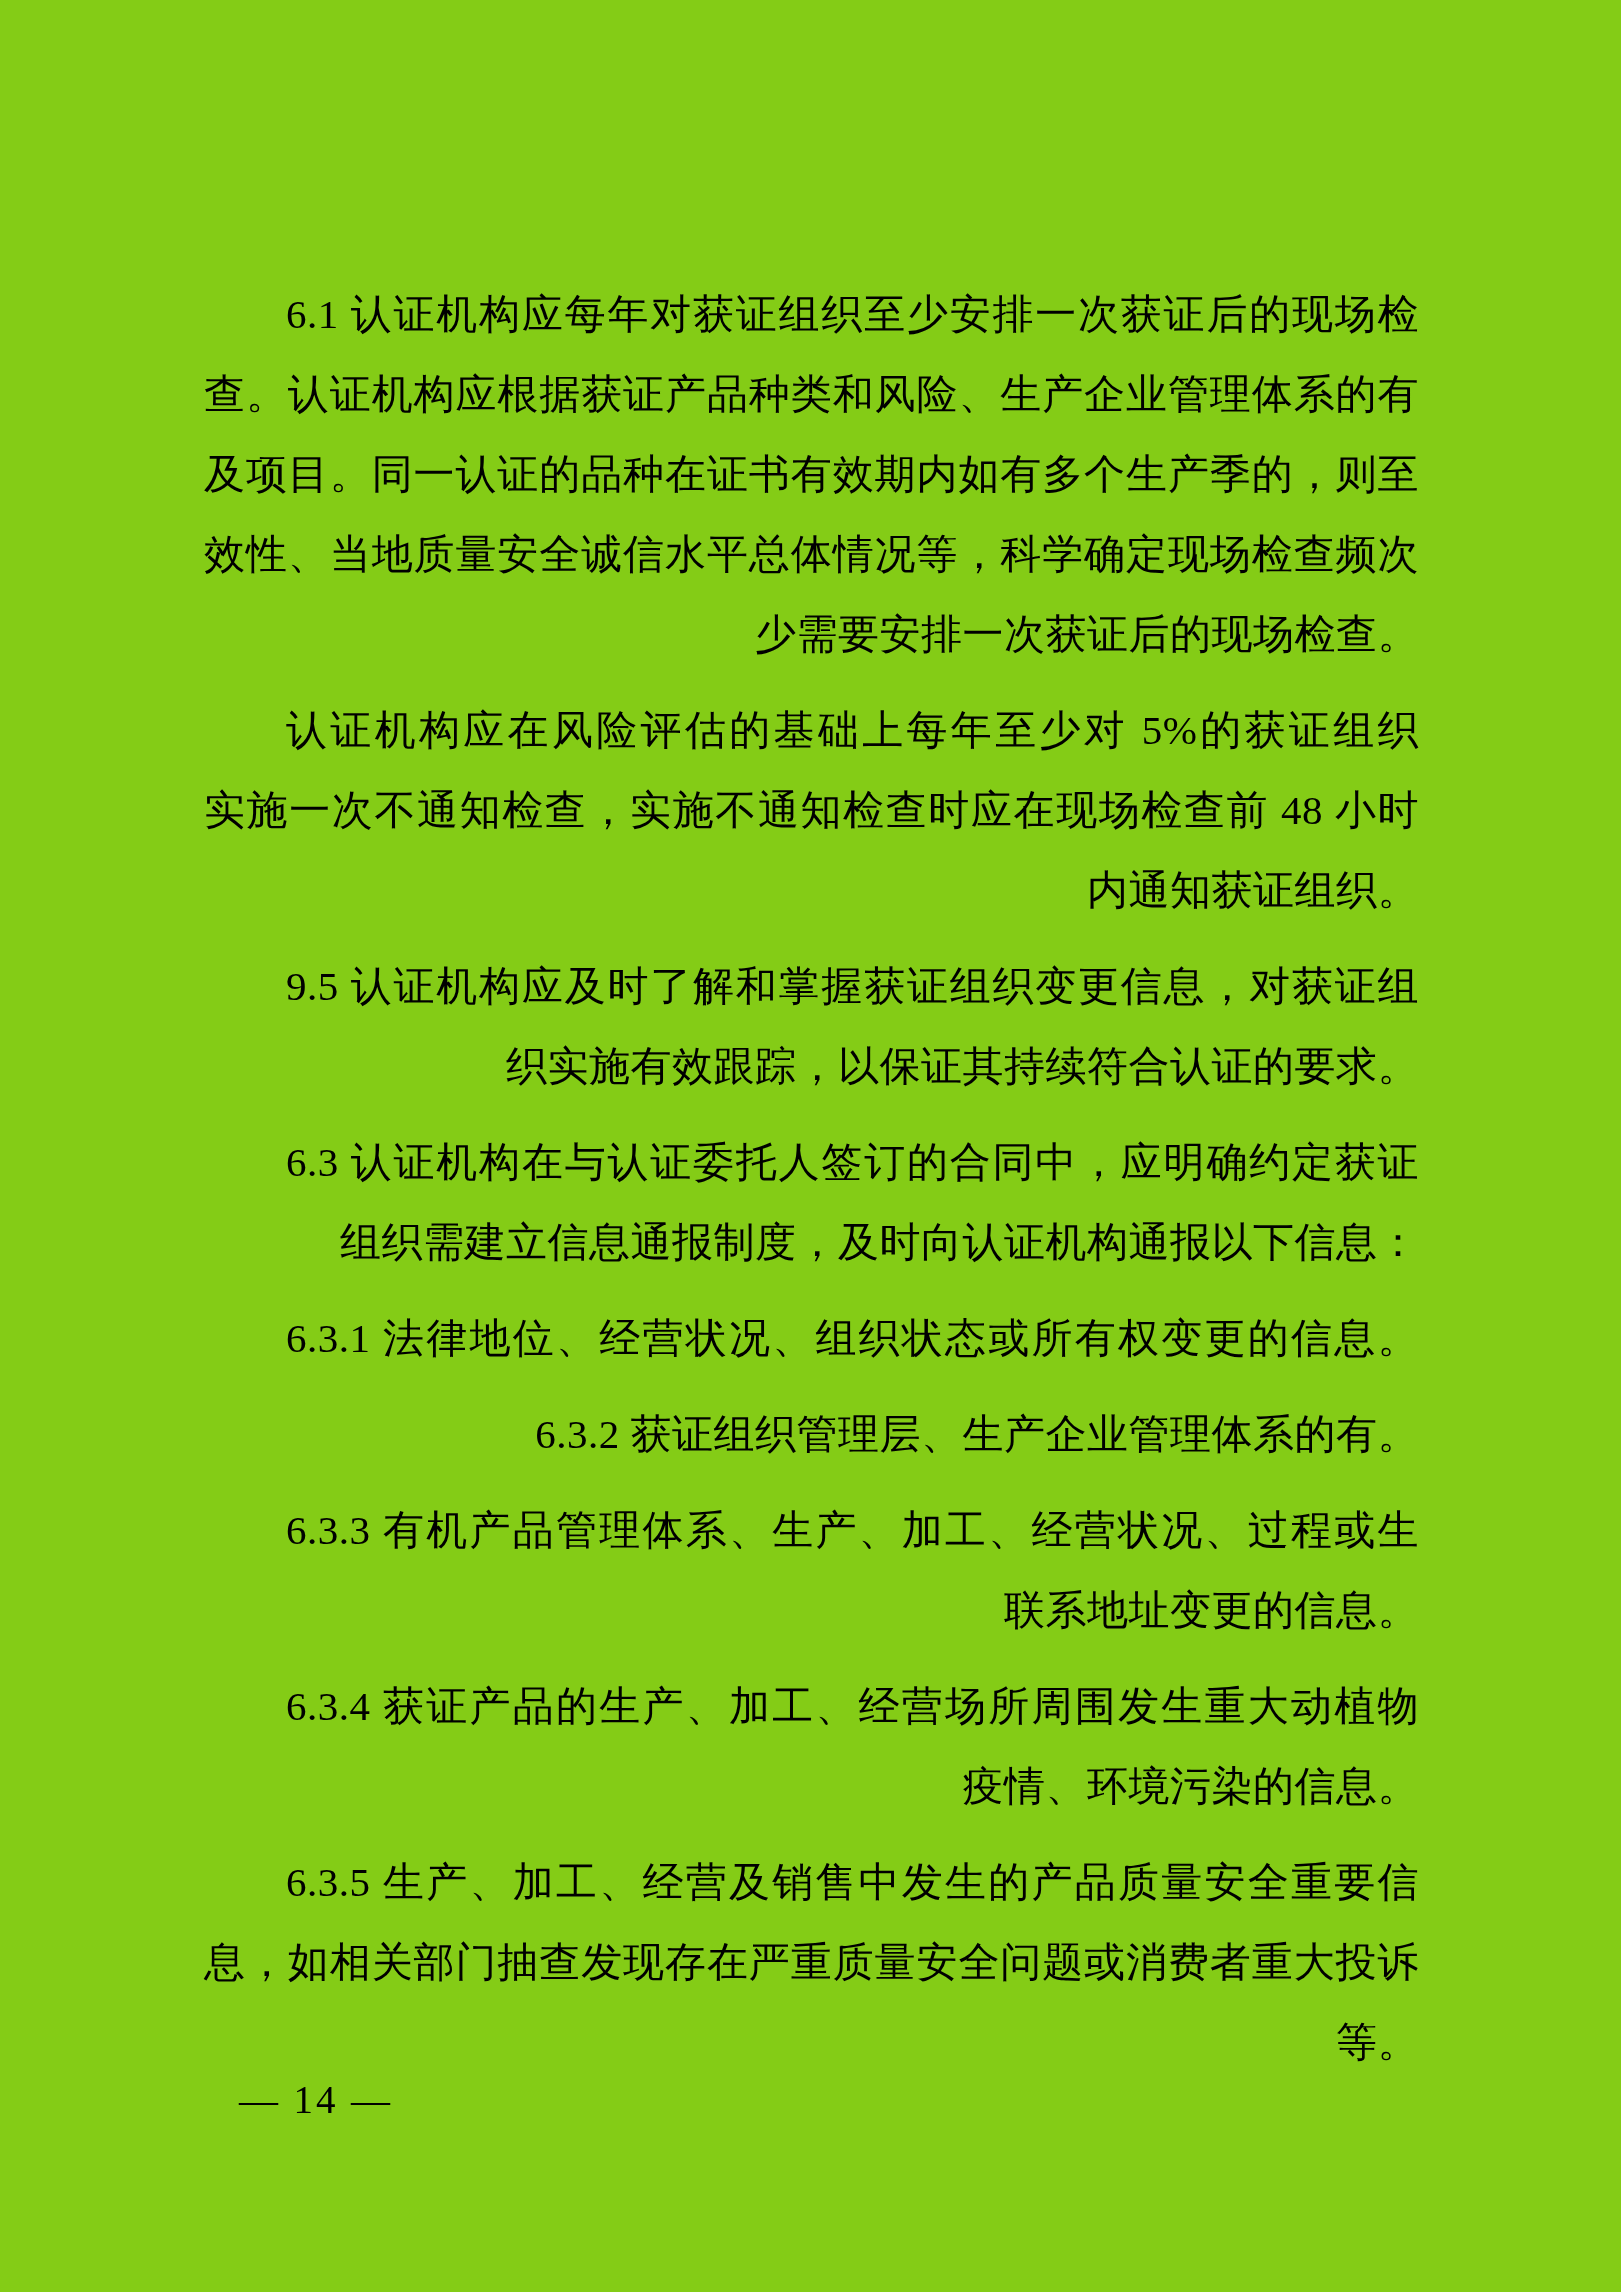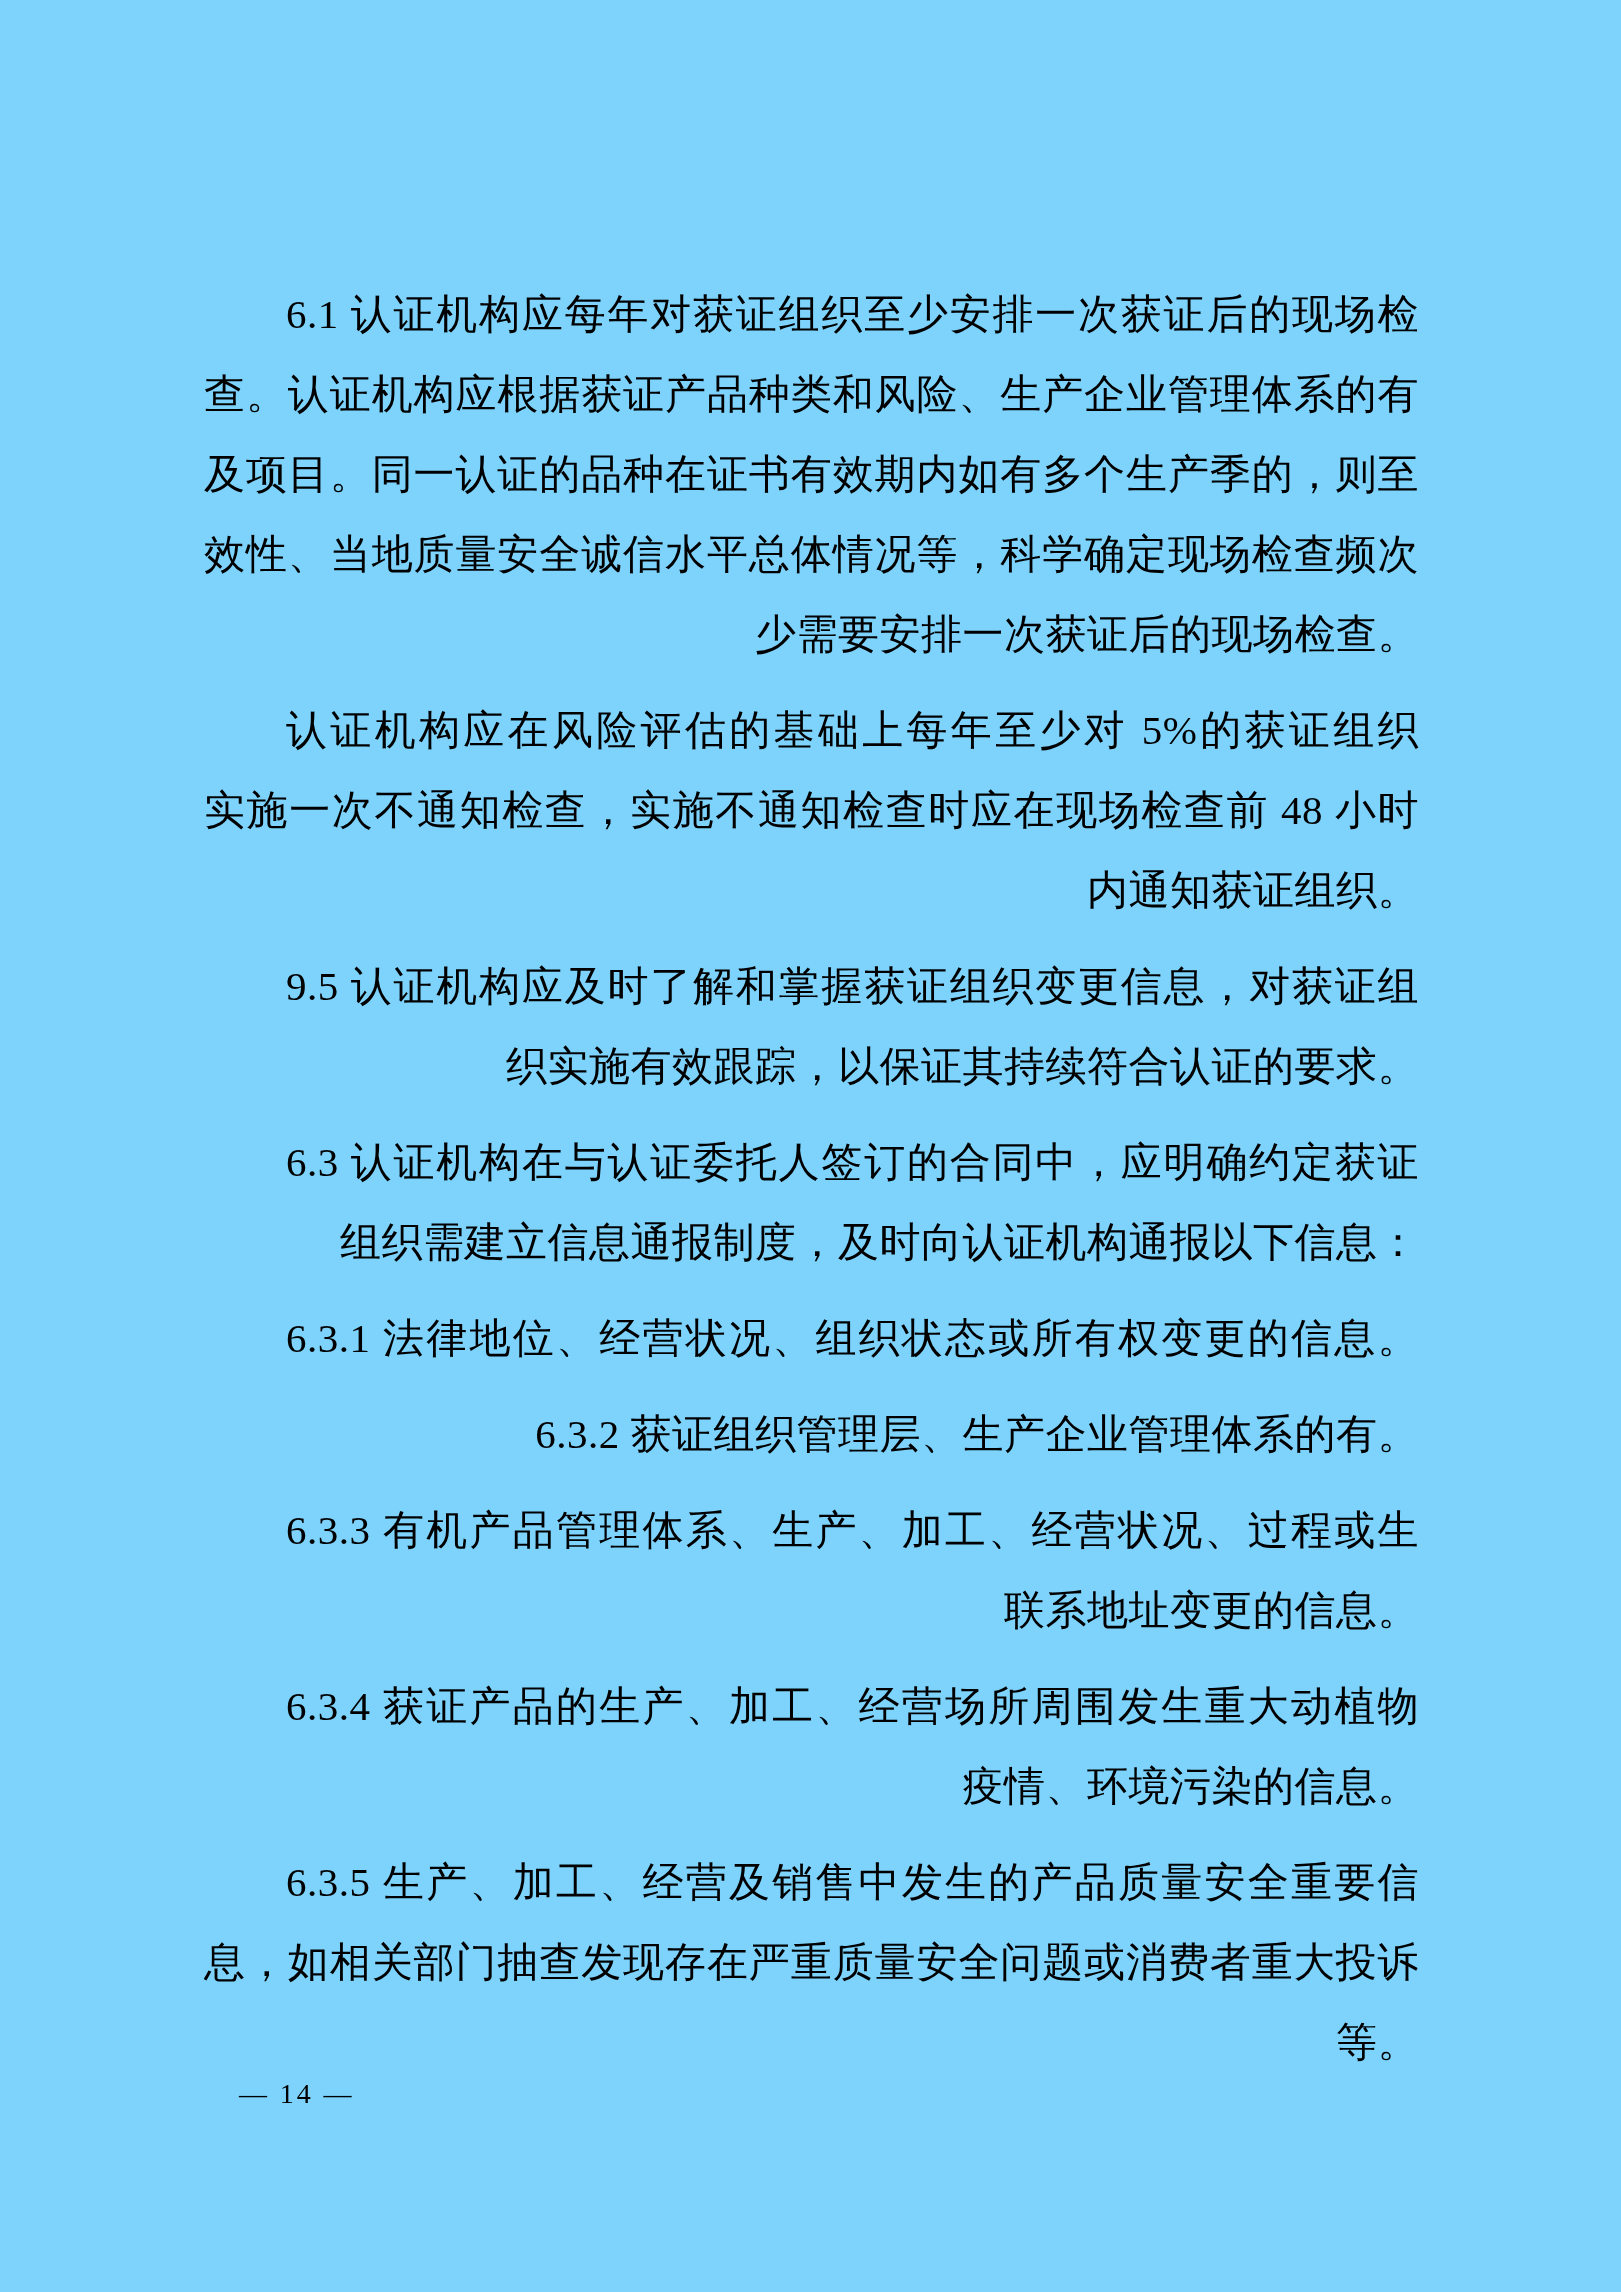--- a/index.html
+++ b/index.html
@@ -11,21 +11,21 @@
     height: 2293px;
     background: #ffffff;
     position: relative;
     overflow: hidden;
     font-family: "Liberation Serif", "DejaVu Serif", serif;
     color: #000000;
   }
   .page {
     position: absolute;
     inset: 0;
-    background: #7dd3fc;
+    background: #84cc16;
   }
   .text-block {
     position: absolute;
     left: 204px;
     top: 274px;
     width: 1215px;
   }
   .para {
     margin: 0;
     padding: 0;
@@ -41,21 +41,21 @@
     text-align: justify;
     text-align-last: justify;
   }
   .ln.indent {
     text-indent: 82px;
   }
   .page-num {
     position: absolute;
     left: 239px;
     top: 2080px;
-    font-size: 28px;
+    font-size: 39px;
     line-height: 1;
     letter-spacing: 2.9px;
     white-space: pre;
   }
 </style>
 </head>
 <body>
 
 <div class="page">
 

